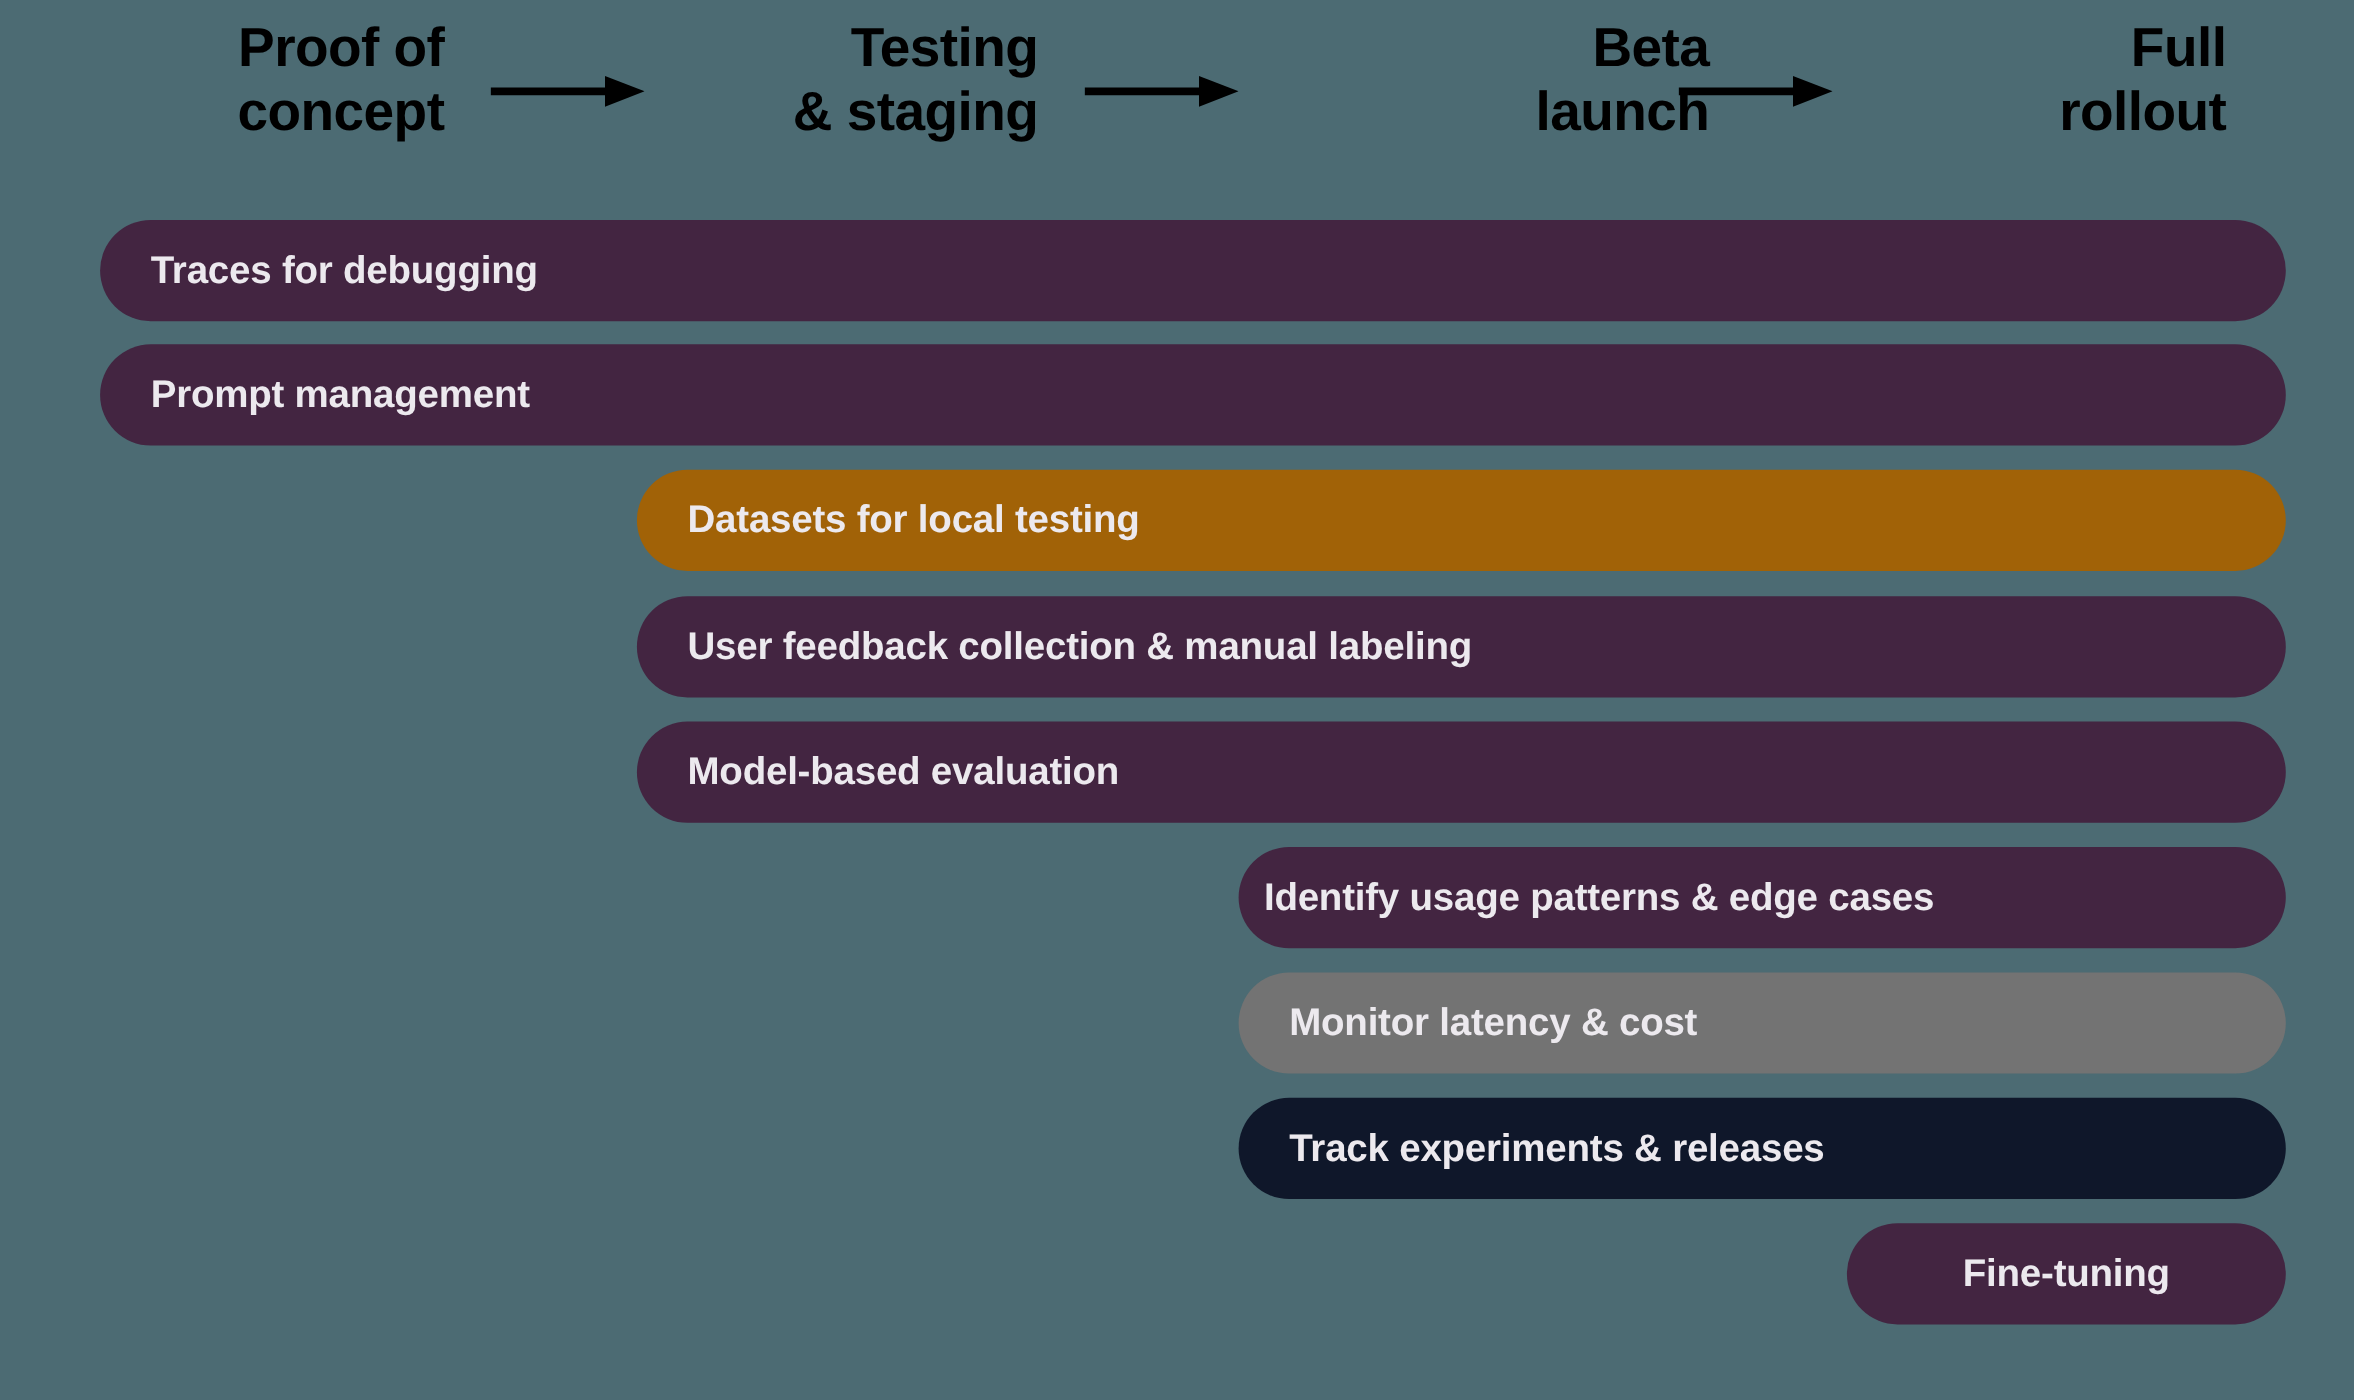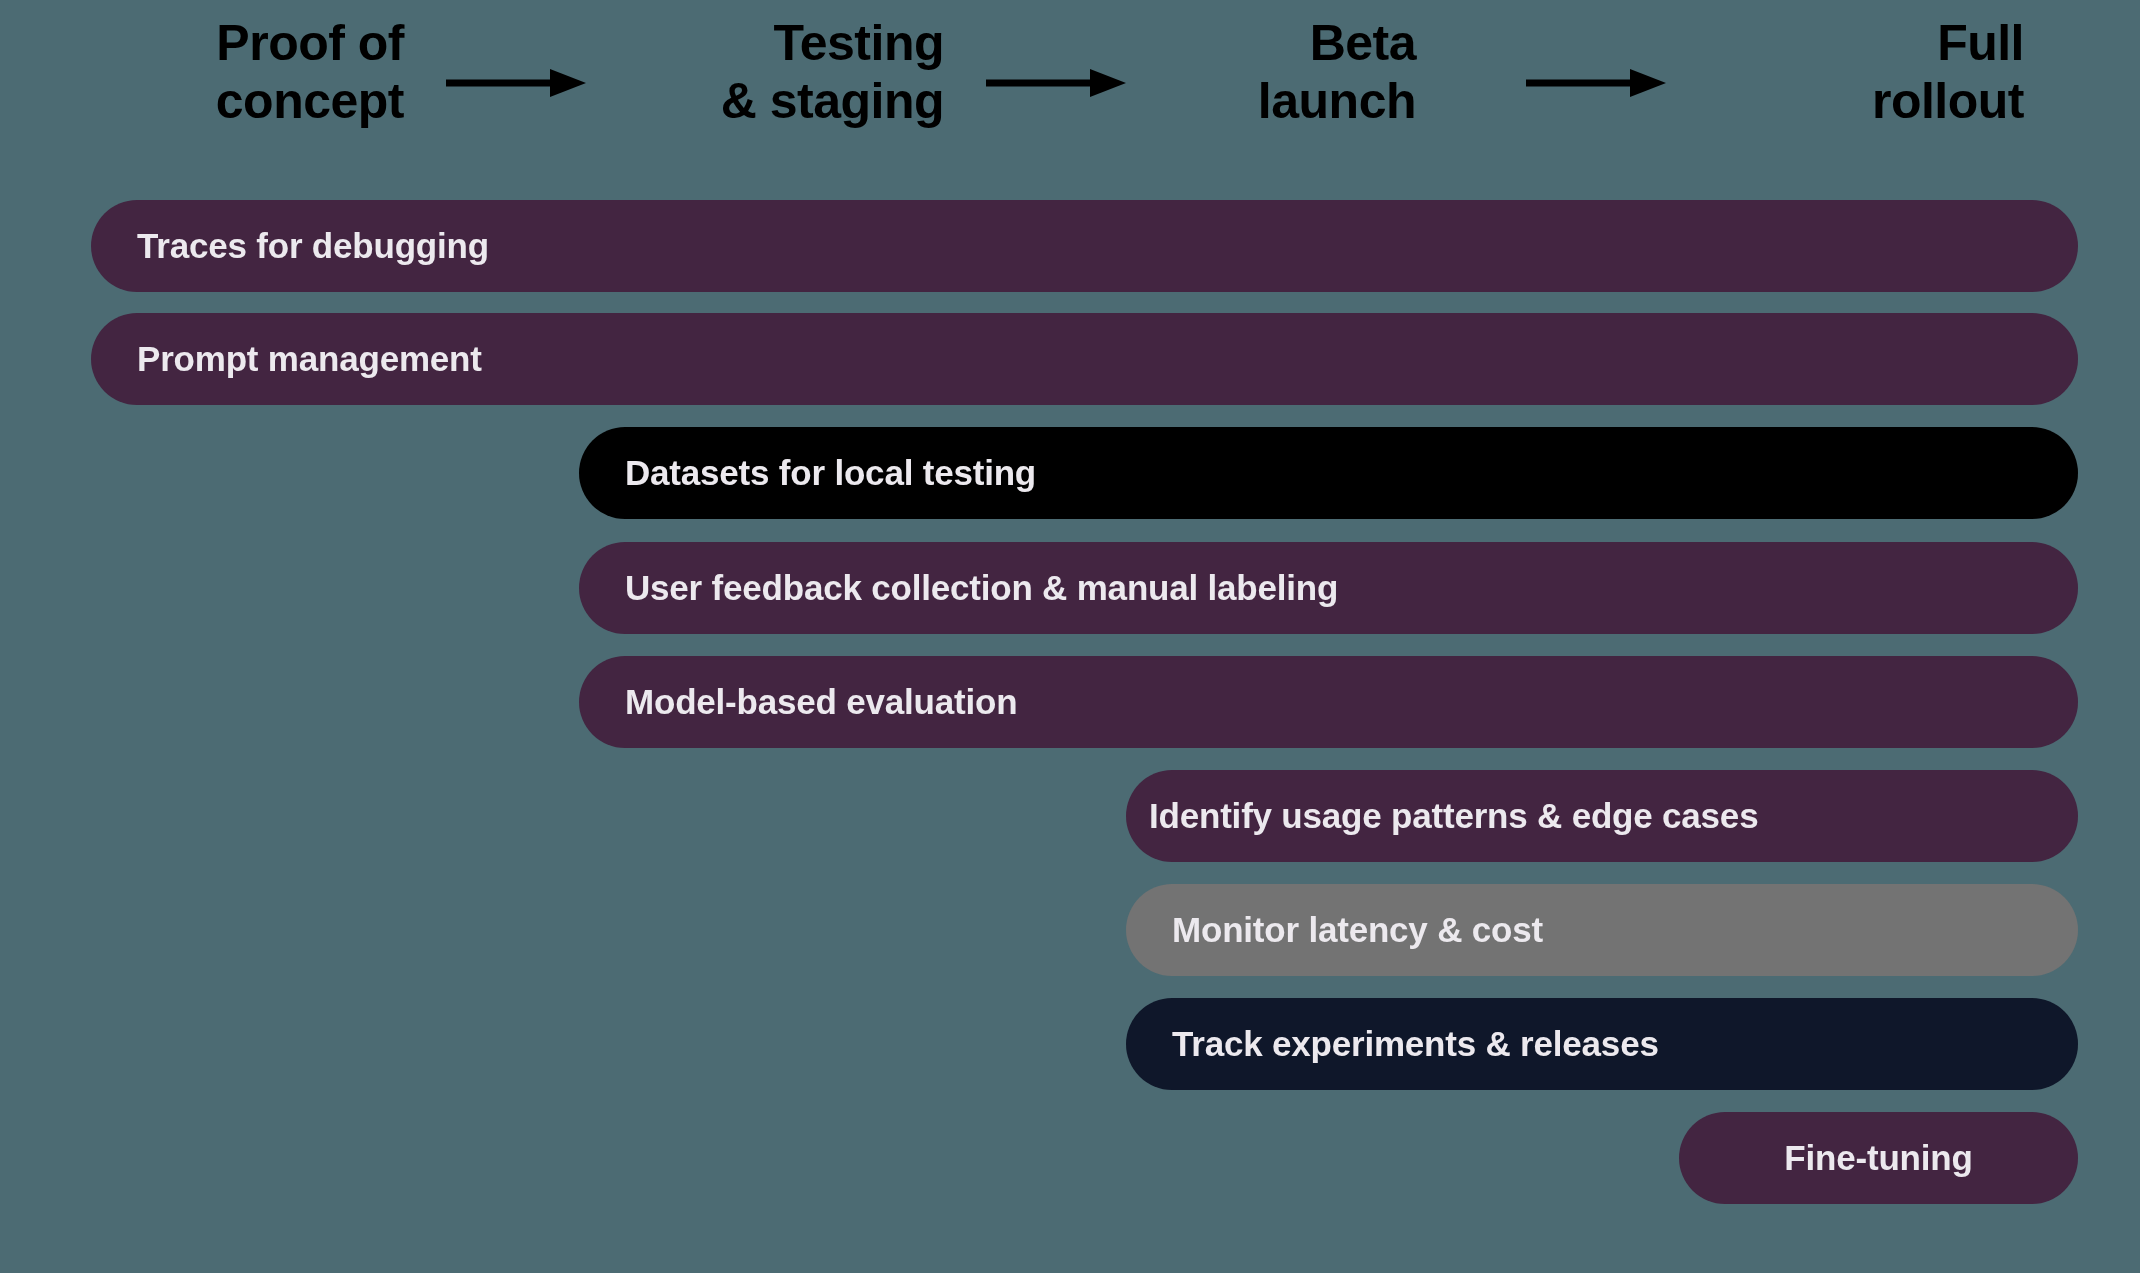--- a/index.html
+++ b/index.html
@@ -32,21 +32,21 @@
     font-size: 50px;
     font-weight: bold;
     line-height: 1.16;
     text-align: right;
     letter-spacing: -0.5px;
     white-space: pre-line;
   }
 
   .stage-0 { left:   84px; width: 320px; }
   .stage-1 { left:  624px; width: 320px; }
-  .stage-2 { left: 1096px; width: 320px; }
+  .stage-2 { left: 1234px; width: 320px; }
   .stage-3 { left: 1704px; width: 320px; }
 
   .stage-arrow {
     position: absolute;
     top: 66px;
     width: 140px;
     height: 34px;
   }
   .arrow-0 { left: 446px; }
   .arrow-1 { left: 986px; }
@@ -126,21 +126,21 @@
 rollout</div>
 </div>
 
 <div class="bars" id="bars-container">
     <div class="bar" style="left: 75px; width: 1987px; top: 200px; background: rgb(67, 37, 65);">
       <span class="bar-label" style="color: rgb(236, 233, 238);">Traces for debugging</span>
     </div>
     <div class="bar" style="left: 75px; width: 1987px; top: 313px; background: rgb(67, 37, 65);">
       <span class="bar-label" style="color: rgb(236, 233, 238);">Prompt management</span>
     </div>
-    <div class="bar" style="left: 563px; width: 1499px; top: 427px; background: #000000;">
+    <div class="bar" style="left: 563px; width: 1499px; top: 427px; background: #a16207;">
       <span class="bar-label" style="color: rgb(236, 233, 238);">Datasets for local testing</span>
     </div>
     <div class="bar" style="left: 563px; width: 1499px; top: 542px; background: rgb(67, 37, 65);">
       <span class="bar-label" style="color: rgb(236, 233, 238);">User feedback collection &amp; manual labeling</span>
     </div>
     <div class="bar" style="left: 563px; width: 1499px; top: 656px; background: rgb(67, 37, 65);">
       <span class="bar-label" style="color: rgb(236, 233, 238);">Model-based evaluation</span>
     </div>
     <div class="bar" style="left: 1110px; width: 952px; top: 770px; background: rgb(67, 37, 65);">
       <span class="bar-label" style="color: rgb(236, 233, 238); padding-left: 23px;">Identify usage patterns &amp; edge cases</span>

